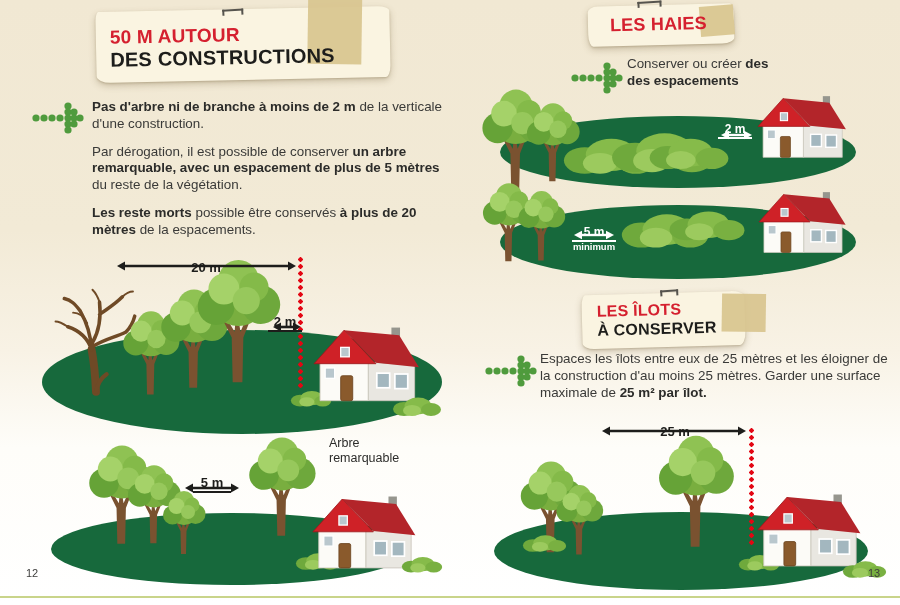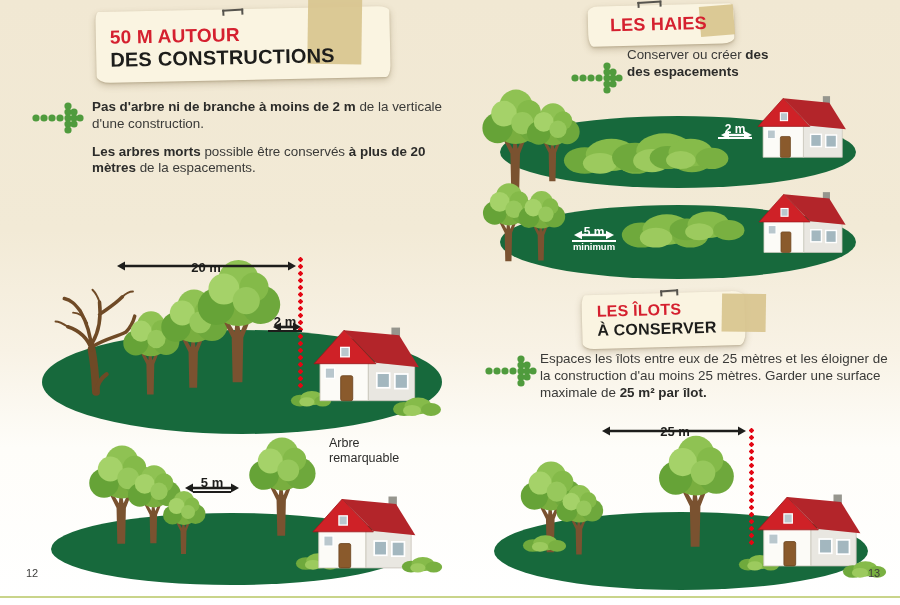--- a/index.html
+++ b/index.html
@@ -156,21 +156,22 @@
       <div class="line-dark">DES CONSTRUCTIONS</div>
     </div>
   </div>
 
   <svg class="garrow" style="left:31px; top:98px" viewBox="0 0 54 40">
     <use href="#g-arrowdots"></use>
   </svg>
 
   <div class="copy" style="left:92px; top:99px; width:352px">
     <p><span class="b">Pas d'arbre ni de branche à moins de 2 m</span><span> de la verticale d'une construction.</span></p>
-    <p><span class="b">Les arbres morts</span><span> possible être conservés </span><span class="b">à plus de 20 mètres</span><span> de la espacements.</span></p>
+    <p><span>Par dérogation, il est possible de conserver </span><span class="b">un arbre remarquable, avec un espacement de plus de 5 mètres</span><span> du reste de la végétation.</span></p>
+    <p><span class="b">Les reste morts</span><span> possible être conservés </span><span class="b">à plus de 20 mètres</span><span> de la espacements.</span></p>
   </div>
 
   <div class="diagram" style="left:40px; top:248px; width:405px; height:188px">
     <svg width="405" height="188" viewBox="0 0 405 188">
       <ellipse cx="202" cy="134" rx="200" ry="52" fill="#17693c"></ellipse>
       <use href="#g-deadtree" transform="translate(12,40) scale(0.88)"></use>
       <use href="#g-tree" transform="translate(78,62) scale(0.66)"></use>
       <use href="#g-tree" transform="translate(115,40) scale(0.78)"></use>
       <use href="#g-tree" transform="translate(150,10) scale(0.97)"></use>
       <use href="#g-bush" transform="translate(250,140) scale(0.42)"></use>
@@ -222,21 +223,21 @@
     <div class="staple"></div>
     <div class="banner-text">
       <div class="line-red">LES HAIES</div>
     </div>
   </div>
 
   <svg class="garrow" style="left:570px; top:58px" viewBox="0 0 54 40">
     <use href="#g-arrowdots"></use>
   </svg>
 
-  <div class="copy" style="left:627px; top:47px; width:168px"><span>Conserver ou créer </span><span class="b">des des espacements</span></div>
+  <div class="copy" style="left:627px; top:56px; width:168px"><span>Conserver ou créer </span><span class="b">des des espacements</span></div>
 
   <div class="diagram" style="left:470px; top:86px; width:415px; height:112px">
     <svg width="415" height="112" viewBox="0 0 415 112">
       <ellipse cx="208" cy="66" rx="178" ry="36" fill="#17693c"></ellipse>
       <use href="#g-tree" transform="translate(6,2) scale(0.80)"></use>
       <use href="#g-tree" transform="translate(52,16) scale(0.62)"></use>
       <use href="#g-bush" transform="translate(92,46) scale(0.95)"></use>
       <use href="#g-bush" transform="translate(140,40) scale(1.05)"></use>
       <use href="#g-bush" transform="translate(178,47) scale(0.82)"></use>
       <use href="#g-house" transform="translate(283,8) scale(0.72)"></use>

